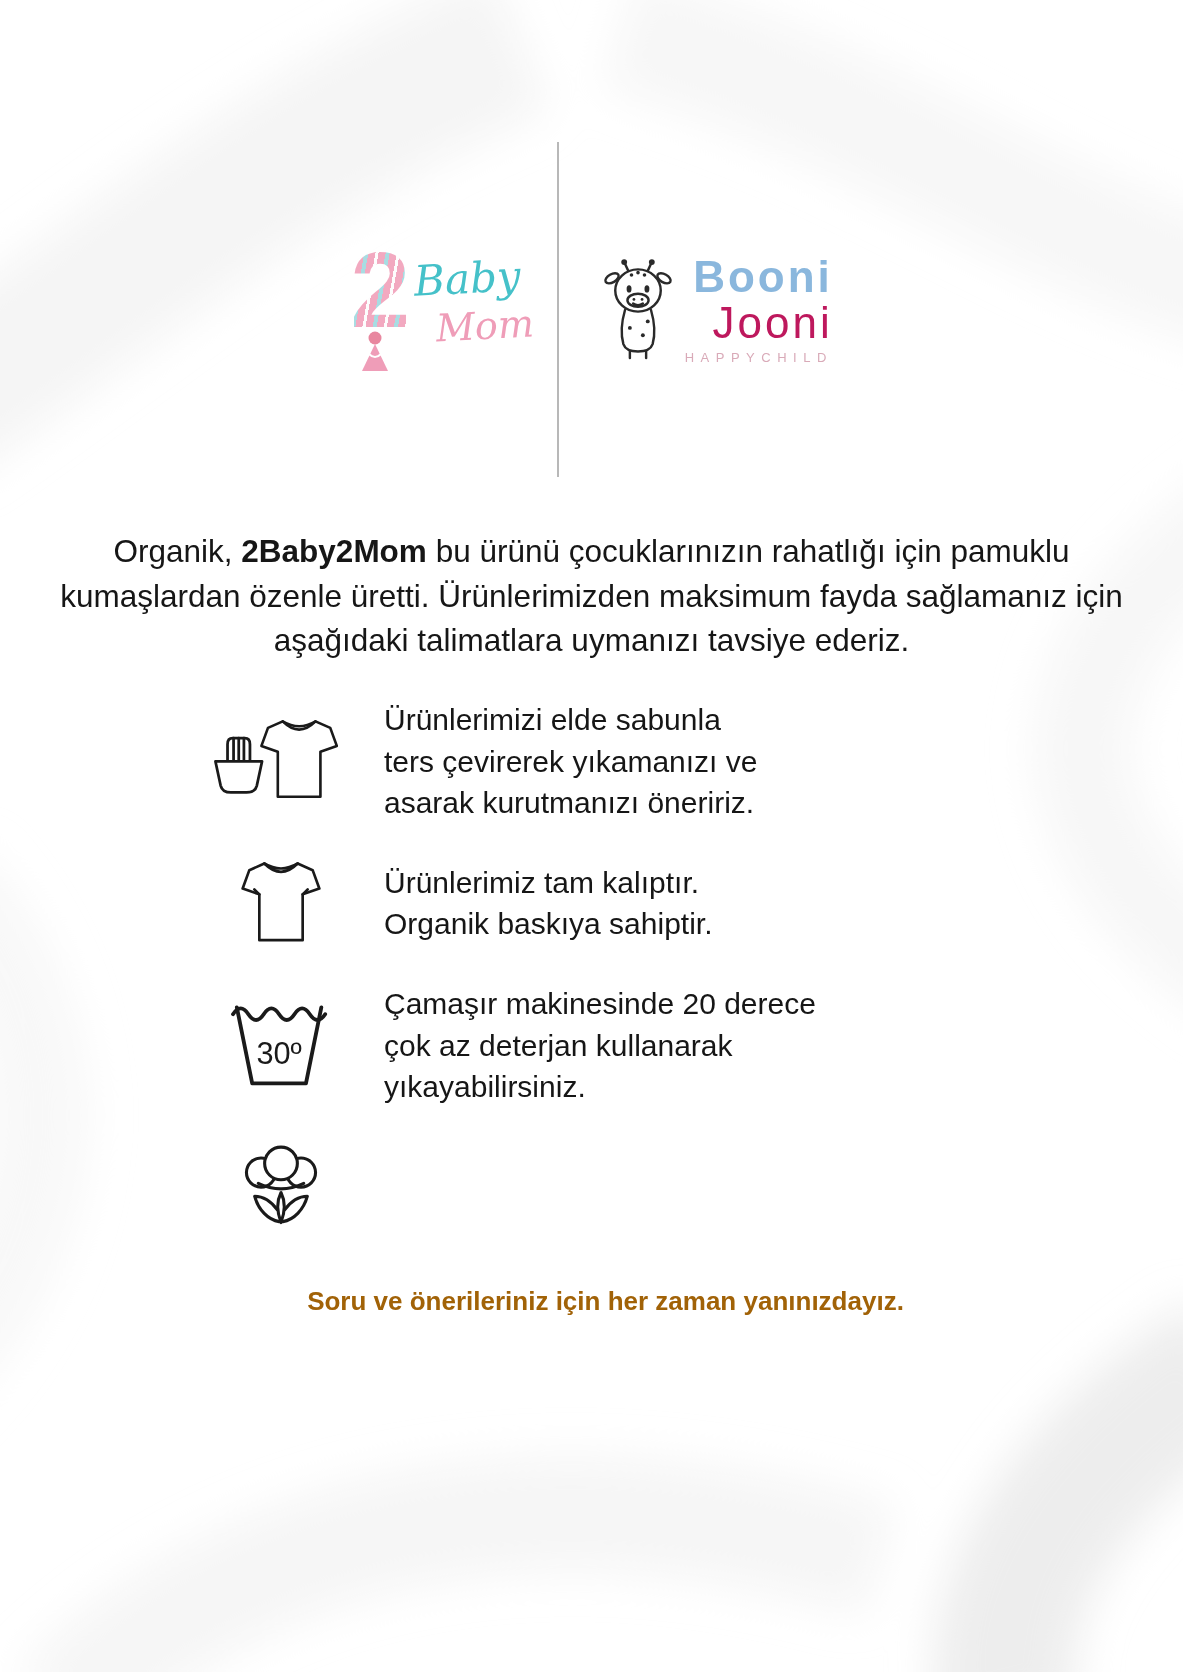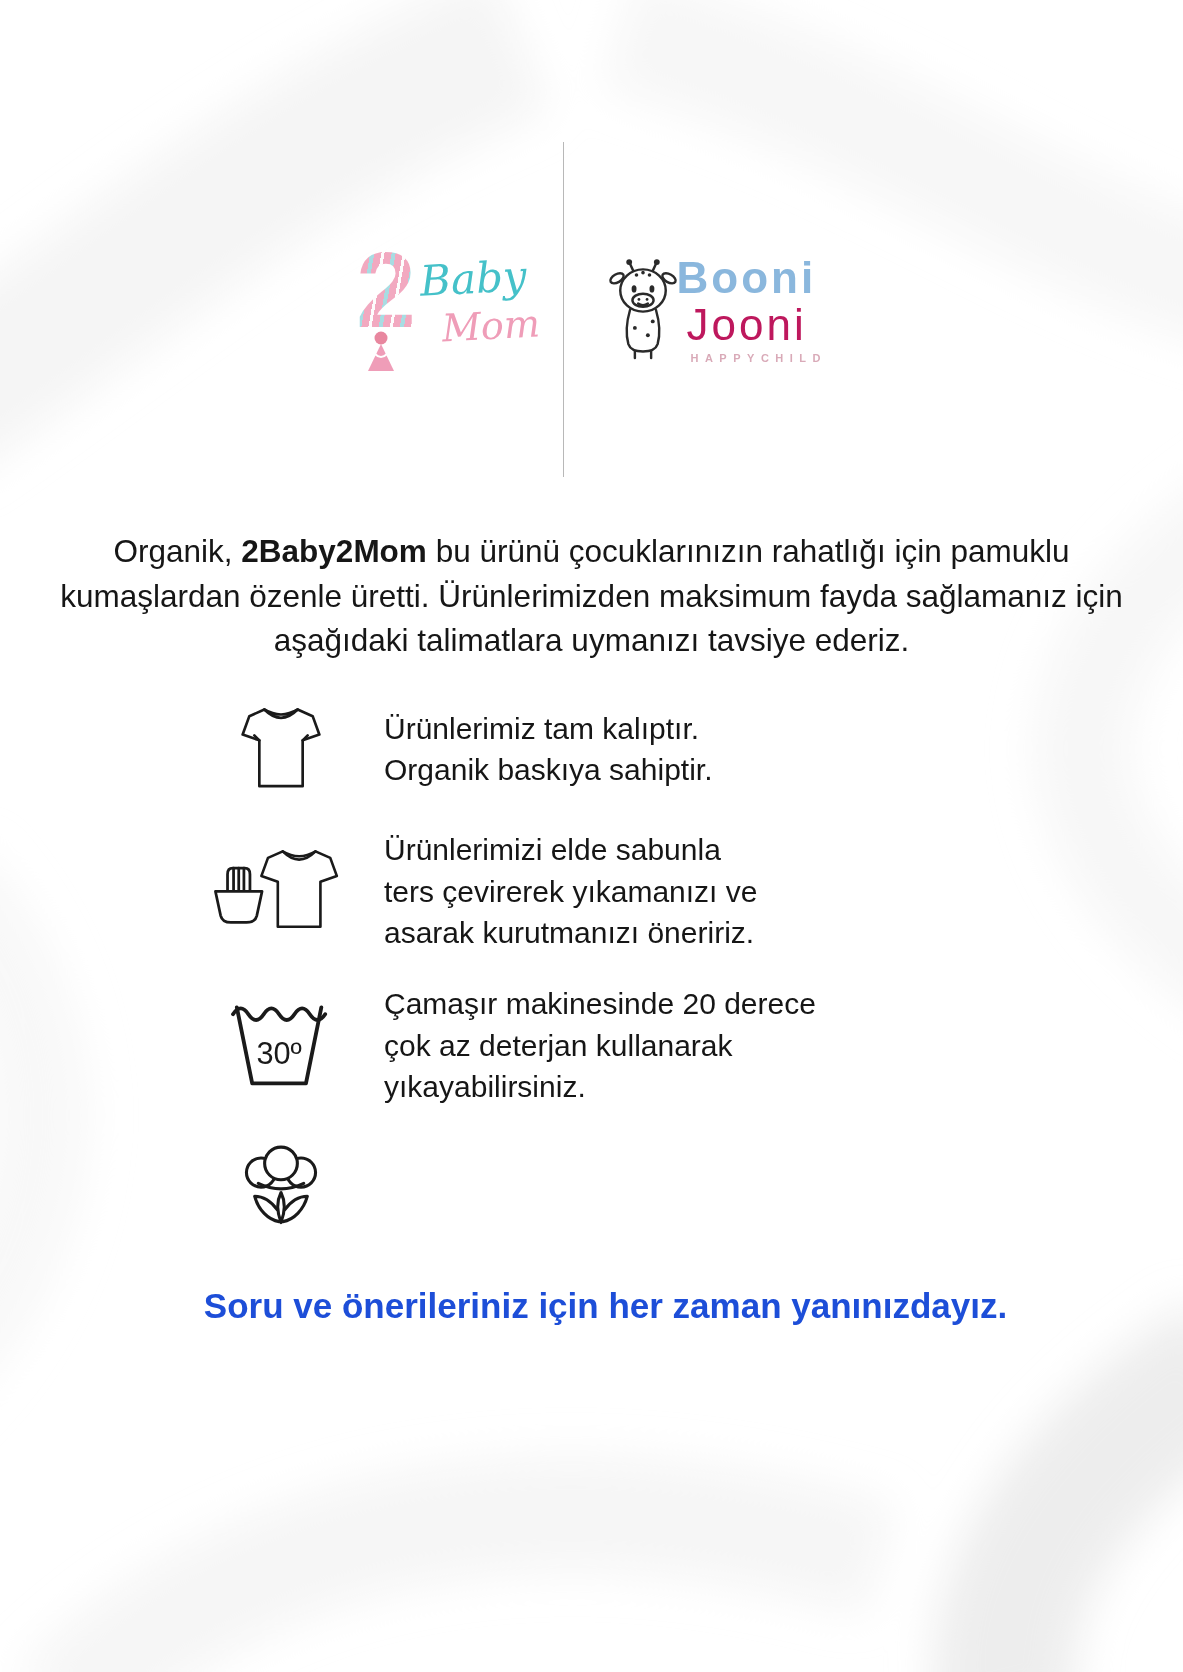--- a/index.html
+++ b/index.html
@@ -30,46 +30,46 @@
     font-size:42px; font-style:italic; font-family:"DejaVu Serif",serif;
     color:#45c1c9; transform:rotate(-3deg);
   }
   .word-mom {
     position:absolute; left:86px; top:54px;
     font-size:38px; font-style:italic; font-family:"DejaVu Serif",serif;
     color:#ef9db8; transform:rotate(-3deg);
   }
   .mom-figure { position:absolute; left:8px; bottom:-4px; }
 
-  .logo-booni { display:flex; align-items:center; }
+  .logo-booni { display:flex; align-items:center;text-align:right; }
   .booni-text { display:flex; flex-direction:column; margin-left:-4px; }
   .booni-word { font-size:44px; font-weight:700; letter-spacing:3px; color:#8ab7dd; line-height:1.05; }
   .jooni-word { font-size:44px; font-weight:400; letter-spacing:3px; color:#be185d; line-height:1.05; margin-left:10px; }
-  .booni-tagline { font-size:11px; letter-spacing:6.5px; color:#d9aab8; margin-top:4px; margin-left:14px; font-weight:700; }
+  .booni-tagline { font-size:13px; letter-spacing:6.5px; color:#d9aab8; margin-top:4px; margin-left:14px; font-weight:400; }
 
   
   .intro {
     width:1084px; margin:52px auto 0;
     text-align:center; font-size:31.5px; line-height:1.42; color:#161616;
   }
   .intro b { font-weight:700; }
 
   
   .instructions {
     margin:36px 0 0 212px; width:800px;
     display:flex; flex-direction:column; gap:30px;
   }
   .row { display:flex; align-items:center; gap:34px; }
   .icon-cell { width:138px; min-height:100px; flex-shrink:0; display:flex; justify-content:center; align-items:flex-start; }
   .row-text { font-size:30px; line-height:1.38; white-space:pre-line; color:#161616; }
 
   
   .footer-note {
     margin-top:48px; text-align:center;
-    font-size:35px; font-weight:700; color:#1d4ed8;margin-left:28px;
+    font-size:26px; font-weight:700; color:#a16207;margin-left:28px;
   }
 </style>
 </head>
 <body>
 
 <svg class="bg-svg" width="1183" height="1672" viewBox="0 0 1183 1672">
   <defs>
       <filter id="soft" x="-40%" y="-40%" width="180%" height="180%">
         <feGaussianBlur stdDeviation="22"></feGaussianBlur>
       </filter>
@@ -136,35 +136,20 @@
     </div>
 
   </div>
 
   <p class="intro"><span>Organik, </span><b>2Baby2Mom</b><span> bu ürünü çocuklarınızın rahatlığı için pamuklu kumaşlardan özenle üretti. Ürünlerimizden maksimum fayda sağlamanız için aşağıdaki talimatlara uymanızı tavsiye ederiz.</span></p>
 
   <div class="instructions">
 
     <div class="row">
       <div class="icon-cell">
-        <svg width="100" height="96" viewBox="0 0 120 110">
-          <g fill="#ffffff" stroke="#1a1a1a" stroke-width="3.2" stroke-linejoin="round" stroke-linecap="round">
-            <path d="M40 10 Q60 22 80 10 L98 18 L106 40 L86 47 L86 102 L34 102 L34 47 L14 40 L22 18 Z"></path>
-            <path d="M40 10 Q60 30 80 10" fill="none"></path>
-            <line x1="34" y1="47" x2="28" y2="41"></line>
-            <line x1="86" y1="47" x2="92" y2="41"></line>
-          </g>
-        </svg>
-      </div>
-      <div class="row-text">Ürünlerimiz tam kalıptır.
-Organik baskıya sahiptir.</div>
-    </div>
-
-    <div class="row">
-      <div class="icon-cell">
         <svg width="138" height="100" viewBox="0 0 160 115">
           <g fill="#ffffff" stroke="#1a1a1a" stroke-width="3.2" stroke-linejoin="round" stroke-linecap="round">
             <g transform="translate(44,2) scale(0.95)">
               <path d="M40 10 Q60 22 80 10 L98 18 L106 40 L86 47 L86 102 L34 102 L34 47 L14 40 L22 18 Z"></path>
               <path d="M40 10 Q60 30 80 10" fill="none"></path>
             </g>
             <g transform="translate(2,46)">
               <path d="M16 14 L16 -8 Q16 -15 22 -15 L36 -15 Q42 -15 42 -8 L42 14"></path>
               <line x1="23" y1="-15" x2="23" y2="10"></line>
               <line x1="29" y1="-15" x2="29" y2="10"></line>
@@ -174,20 +159,35 @@
           </g>
         </svg>
       </div>
       <div class="row-text">Ürünlerimizi elde sabunla
 ters çevirerek yıkamanızı ve
 asarak kurutmanızı öneririz.</div>
     </div>
 
     <div class="row">
       <div class="icon-cell">
+        <svg width="100" height="96" viewBox="0 0 120 110">
+          <g fill="#ffffff" stroke="#1a1a1a" stroke-width="3.2" stroke-linejoin="round" stroke-linecap="round">
+            <path d="M40 10 Q60 22 80 10 L98 18 L106 40 L86 47 L86 102 L34 102 L34 47 L14 40 L22 18 Z"></path>
+            <path d="M40 10 Q60 30 80 10" fill="none"></path>
+            <line x1="34" y1="47" x2="28" y2="41"></line>
+            <line x1="86" y1="47" x2="92" y2="41"></line>
+          </g>
+        </svg>
+      </div>
+      <div class="row-text">Ürünlerimiz tam kalıptır.
+Organik baskıya sahiptir.</div>
+    </div>
+
+    <div class="row">
+      <div class="icon-cell">
         <svg width="118" height="96" viewBox="0 0 120 100">
           <g fill="none" stroke="#1a1a1a" stroke-width="4" stroke-linecap="round" stroke-linejoin="round">
             <path d="M10 20 Q18 8 26 20 Q34 32 42 20 Q50 8 58 20 Q66 32 74 20 Q82 8 90 20 Q98 32 106 20"></path>
             <path d="M14 13 L30 92 L86 92 L102 13"></path>
           </g>
           <text x="58" y="72" text-anchor="middle" font-size="32" fill="#1a1a1a" font-family="Liberation Sans, DejaVu Sans, sans-serif">30º</text>
         </svg>
       </div>
       <div class="row-text">Çamaşır makinesinde 20 derece
 çok az deterjan kullanarak

